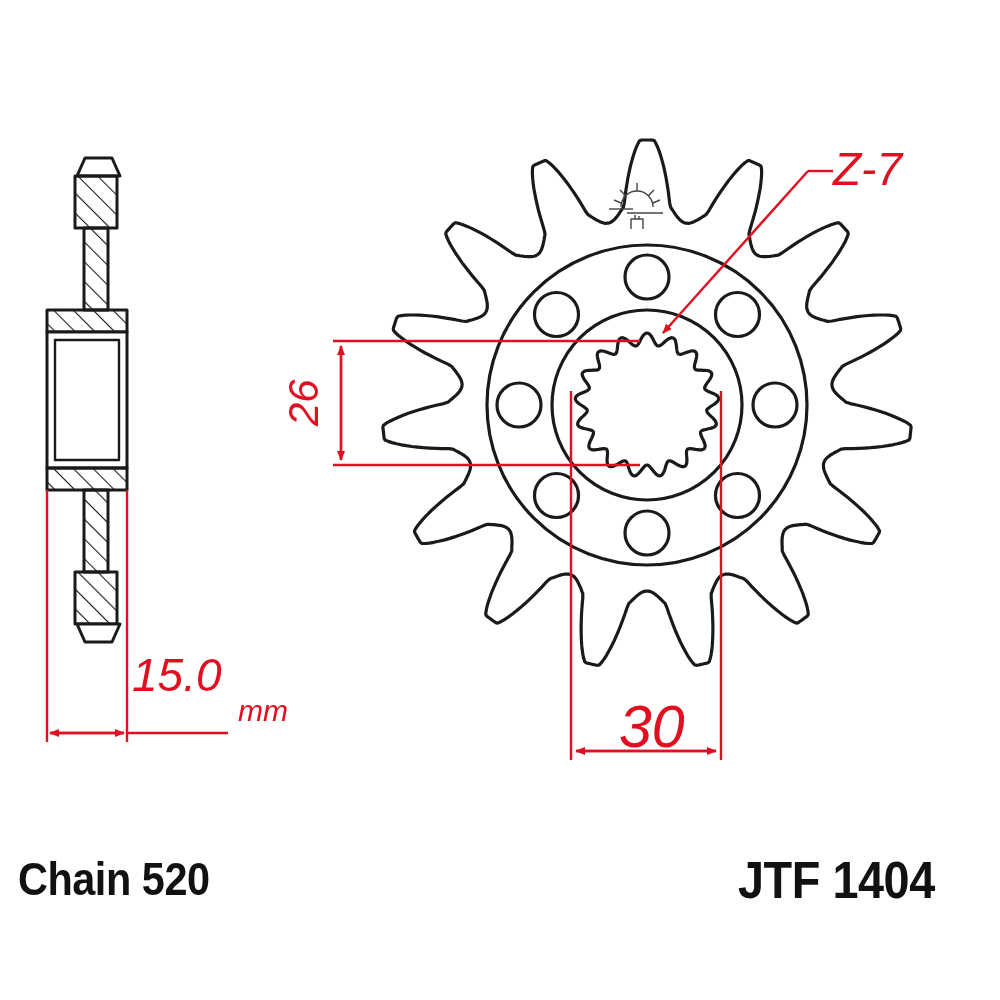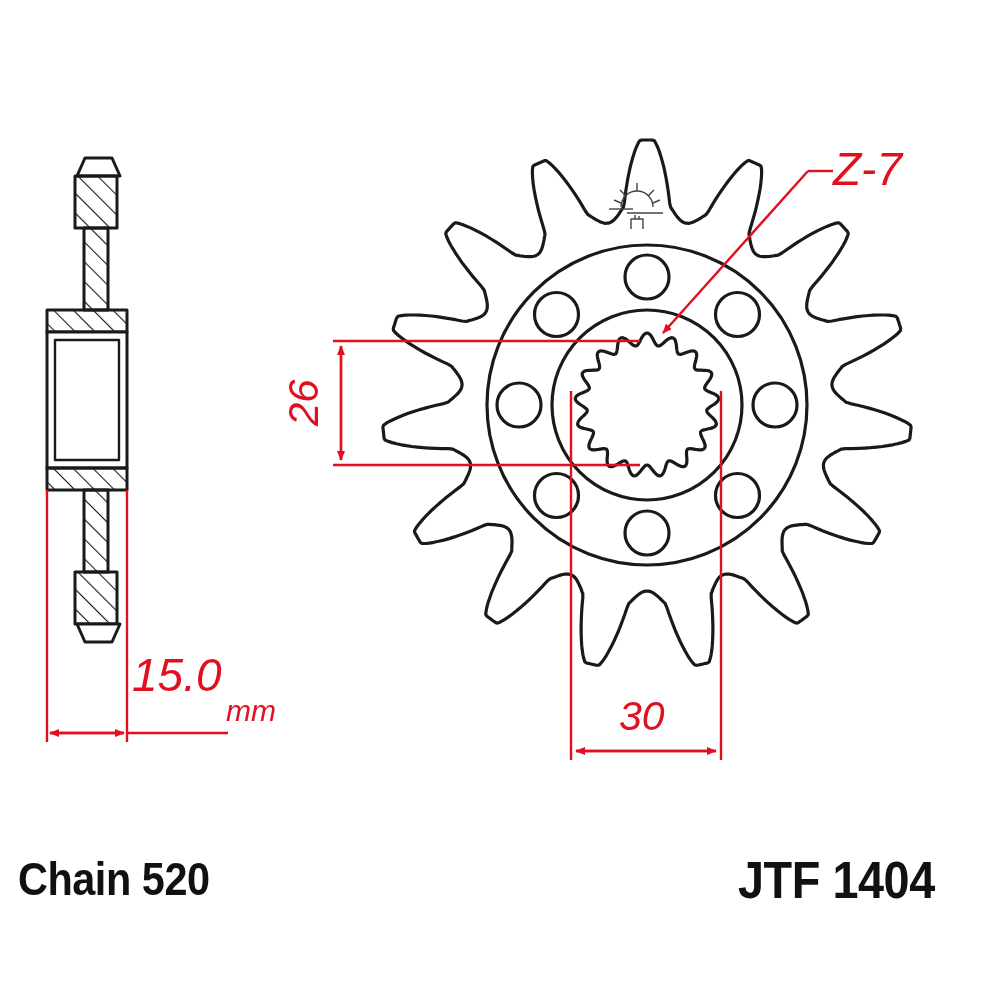--- a/index.html
+++ b/index.html
@@ -98,19 +98,19 @@
     <line x1="721" y1="391" x2="721" y2="760"></line>
     <line x1="576" y1="751" x2="716" y2="751" marker-end="url(#arrow)"></line>
     <line x1="716" y1="751" x2="576" y2="751" marker-end="url(#arrow)"></line>
   </g>
 </svg>
 
 <div class="lbl dim" style="left:833px; top:142px; font-size:46px;">Z-7</div>
 
 <div class="lbl dim" style="left:280px; top:378px; font-size:42px; transform: rotate(-90deg); transform-origin: 24px 24px;">26</div>
 
-<div class="lbl dim" style="left:619px; top:693px; font-size:41px;">30</div>
+<div class="lbl dim" style="left:619px; top:693px; font-size:59px;">30</div>
 
 <div class="lbl dim" style="left:132px; top:648px; font-size:46px;">15.0</div>
-<div class="lbl dim" style="left:226px; top:694px; font-size:30px;">mm</div>
+<div class="lbl dim" style="left:238px; top:694px; font-size:30px;">mm</div>
 
 <div class="lbl foot" style="left:18px; top:852px; font-size:46px;">Chain 520</div>
 <div class="lbl foot" style="left:738px; top:850px; font-size:52px;">JTF 1404</div>
 
 </body></html>

